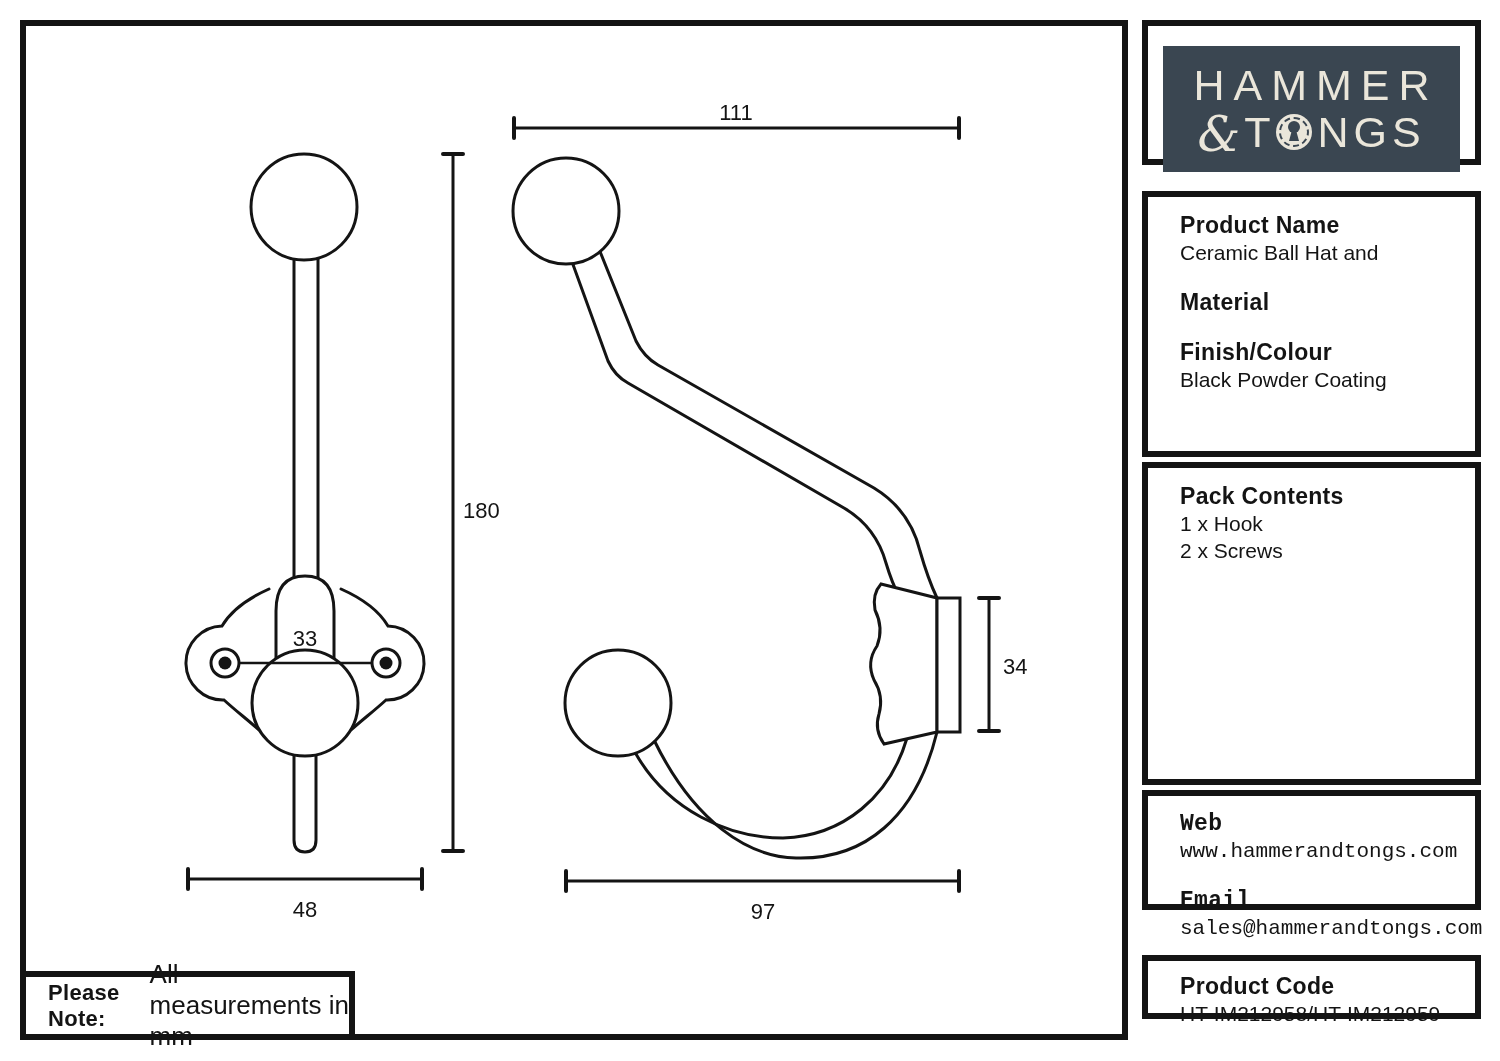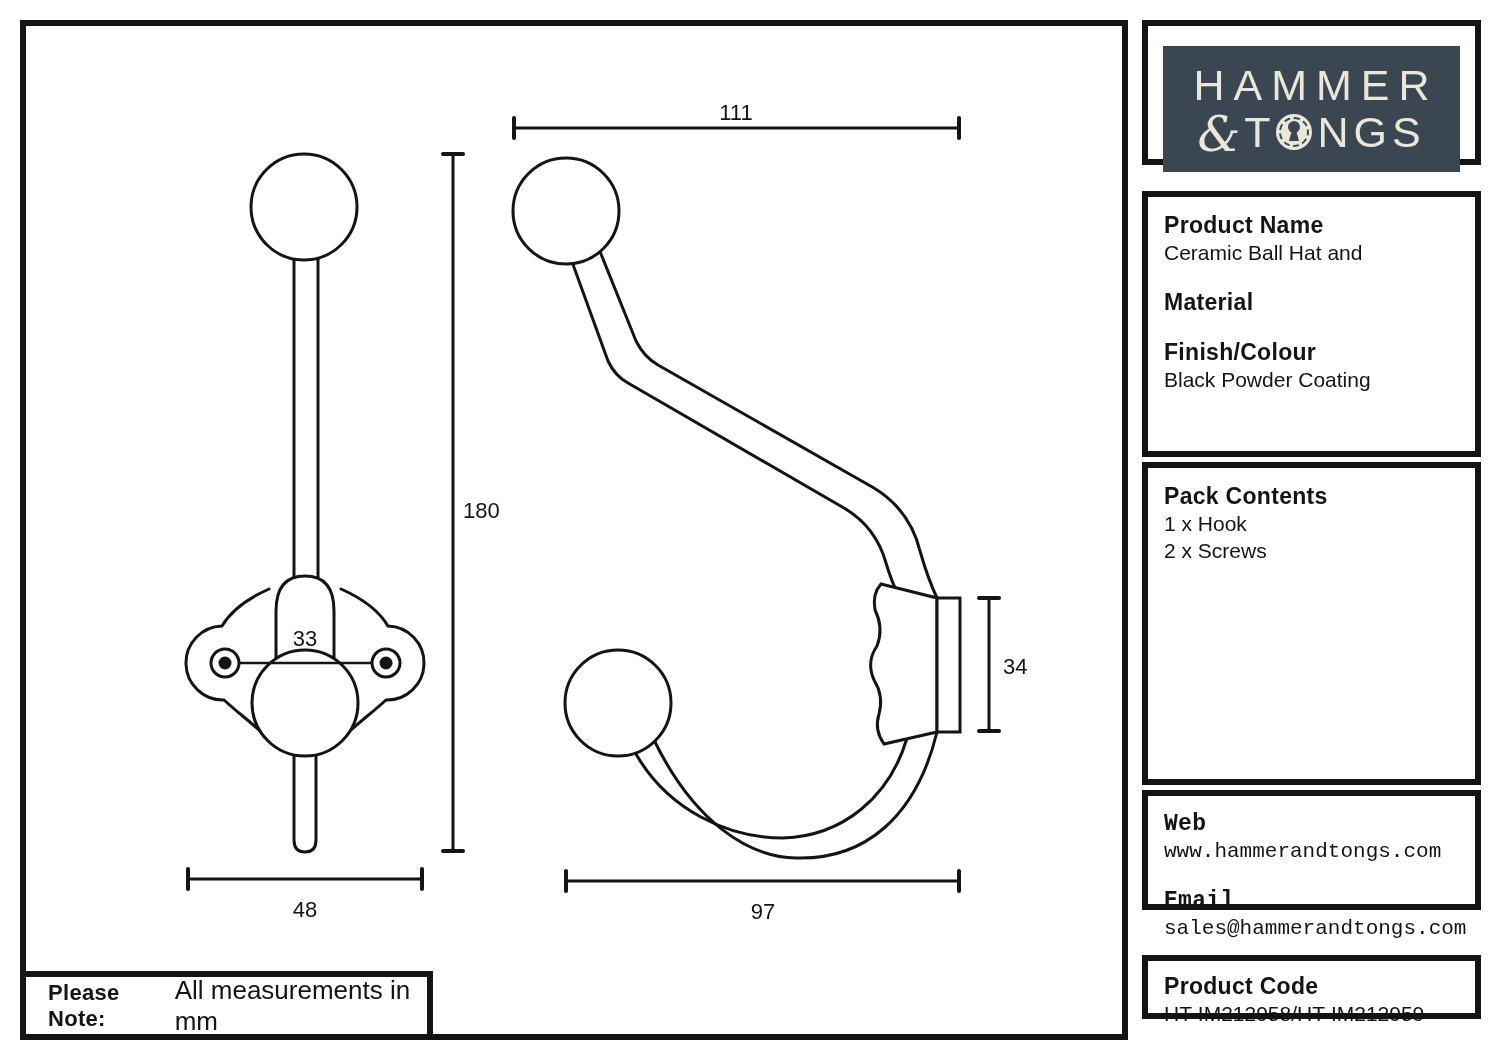--- a/index.html
+++ b/index.html
@@ -5,33 +5,33 @@
   html,body{margin:0;padding:0;background:#fff;}
   #page{position:relative;width:1500px;height:1061px;background:#fff;overflow:hidden;
         font-family:"Liberation Sans",sans-serif;color:#141414;}
   .box{position:absolute;border:6px solid #141414;background:#fff;box-sizing:border-box;}
 
   
   #main-panel{left:20px;top:20px;width:1108px;height:1020px;}
   #drawing-svg{position:absolute;left:0;top:0;}
 
   
-  #note-box{left:20px;top:971px;width:413px;height:69px;z-index:3;display:flex;align-items:center;padding-left:22px;}
+  #note-box{left:20px;top:971px;width:335px;height:69px;z-index:3;display:flex;align-items:center;padding-left:22px;}
   #note-box .nb-bold{font-weight:700;font-size:22px;letter-spacing:.3px;}
   #note-box .nb-text{font-size:26px;margin-left:7px;}
 
   
   .rcol{left:1142px;width:339px;}
   #logo-box{top:20px;height:145px;}
   #info-box{top:191px;height:266px;}
   #pack-box{top:462px;height:323px;}
   #contact-box{top:790px;height:120px;font-family:Liberation Mono, monospace;}
   #code-box{top:955px;height:64px;}
 
-  .pad{padding:15px 28px 0 16px;}
+  .pad{padding:15px 28px 0 16px;margin-left:16px;}
   .heading{font-weight:700;font-size:23px;letter-spacing:.3px;line-height:27px;}
   .value{font-size:21px;line-height:27px;}
   .group{margin-bottom:23px;}
 
   
   #logo-inner{position:absolute;left:15px;top:20px;width:297px;height:126px;background:#3A4651;
               display:flex;flex-direction:column;align-items:center;justify-content:center;}
   .logo-line1{color:#EAE6DA;font-size:43px;line-height:46px;letter-spacing:9px;text-indent:9px;font-weight:400;}
   .logo-line2{display:flex;align-items:center;color:#EAE6DA;line-height:48px;}
   .logo-amp{font-family:"DejaVu Serif",serif;font-style:italic;font-size:48px;margin-right:4px;transform:translateY(2px);}

